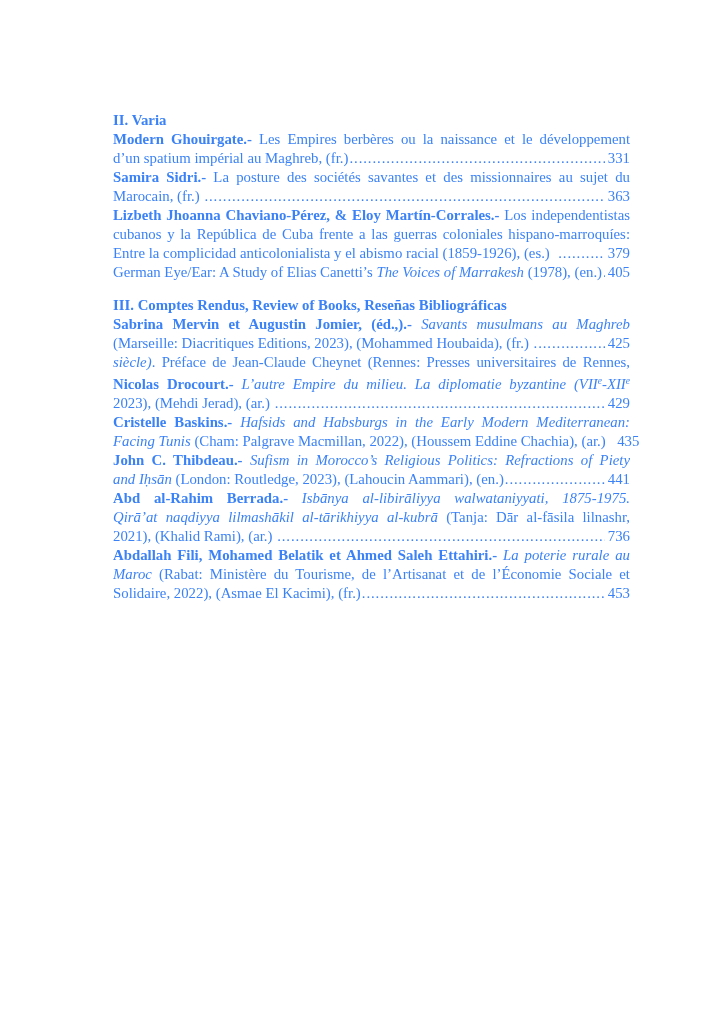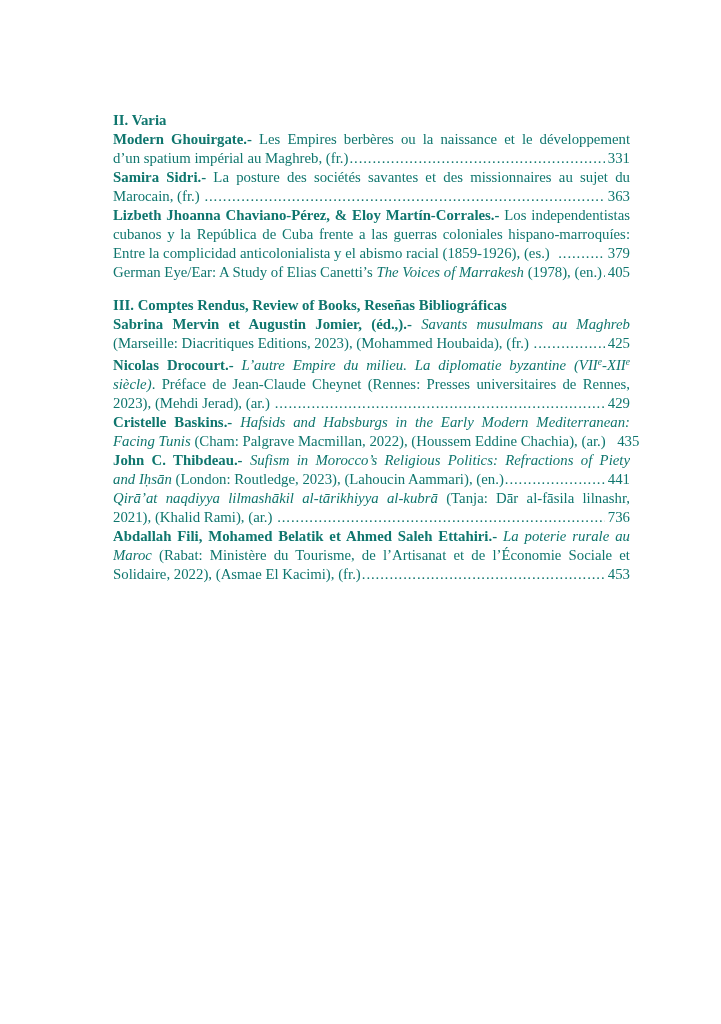--- a/index.html
+++ b/index.html
@@ -5,21 +5,21 @@
   html, body {
     margin: 0;
     padding: 0;
     background: #ffffff;
   }
   .page {
     position: relative;
     width: 721px;
     height: 1024px;
     background: #ffffff;
-    color: #0f766e;
+    color: #3b82f6;
     font-family: "Liberation Serif", "DejaVu Serif", serif;
     font-size: 14.8px;
     line-height: 19px;
     overflow: hidden;
   }
   .content {
     position: absolute;
     left: 113px;
     top: 111px;
     width: 517px;
@@ -93,22 +93,22 @@
         <div class="heading">III. Comptes Rendus, Review of Books, Reseñas Bibliográficas</div>
         <div class="entry">
           <div class="line jline"><span class="rb">Sabrina Mervin et Augustin Jomier, (éd.,).-</span><span class="ri"> Savants musulmans au Maghreb</span></div>
           <div class="line leader">
             <span class="ltext"><span>(Marseille: Diacritiques Editions, 2023), (Mohammed Houbaida), (fr.) </span></span>
             <span class="dots">........................................................................................................................................................................................................</span>
             <span class="pg">425</span>
           </div>
         </div>
         <div class="entry">
+          <div class="line jline"><span class="ri">siècle)</span><span>. Préface de Jean-Claude Cheynet (Rennes: Presses universitaires de Rennes,</span></div>
           <div class="line jline"><span class="rb">Nicolas Drocourt.-</span><span class="ri"> L’autre Empire du milieu. La diplomatie byzantine (VII</span><span class="ri sup">e</span><span class="ri">-XII</span><span class="ri sup">e</span></div>
-          <div class="line jline"><span class="ri">siècle)</span><span>. Préface de Jean-Claude Cheynet (Rennes: Presses universitaires de Rennes,</span></div>
           <div class="line leader">
             <span class="ltext"><span>2023), (Mehdi Jerad), (ar.) </span></span>
             <span class="dots">........................................................................................................................................................................................................</span>
             <span class="pg">429</span>
           </div>
         </div>
         <div class="entry">
           <div class="line jline"><span class="rb">Cristelle Baskins.-</span><span class="ri"> Hafsids and Habsburgs in the Early Modern Mediterranean:</span></div>
           <div class="line leader">
             <span class="ltext"><span class="ri">Facing Tunis </span><span>(Cham: Palgrave Macmillan, 2022), (Houssem Eddine Chachia), (ar.)  </span></span>
@@ -118,20 +118,21 @@
         </div>
         <div class="entry">
           <div class="line jline"><span class="rb">John C. Thibdeau.-</span><span class="ri"> Sufism in Morocco’s Religious Politics: Refractions of Piety</span></div>
           <div class="line leader">
             <span class="ltext"><span class="ri">and Iḥsān </span><span>(London: Routledge, 2023), (Lahoucin Aammari), (en.)</span></span>
             <span class="dots">........................................................................................................................................................................................................</span>
             <span class="pg">441</span>
           </div>
         </div>
         <div class="entry">
+          <div class="line jline"><span class="rb">Abd al-Rahim Berrada.-</span><span class="ri"> Isbānya al-libirāliyya walwataniyyati, 1875-1975.</span></div>
           <div class="line jline"><span class="ri">Qirā’at naqdiyya lilmashākil al-tārikhiyya al-kubrā </span><span>(Tanja: Dār al-fāsila lilnashr,</span></div>
           <div class="line leader">
             <span class="ltext"><span>2021), (Khalid Rami), (ar.) </span></span>
             <span class="dots">........................................................................................................................................................................................................</span>
             <span class="pg">736</span>
           </div>
         </div>
         <div class="entry">
           <div class="line jline"><span class="rb">Abdallah Fili, Mohamed Belatik et Ahmed Saleh Ettahiri.-</span><span class="ri"> La poterie rurale au</span></div>
           <div class="line jline"><span class="ri">Maroc </span><span>(Rabat: Ministère du Tourisme, de l’Artisanat et de l’Économie Sociale et</span></div>

